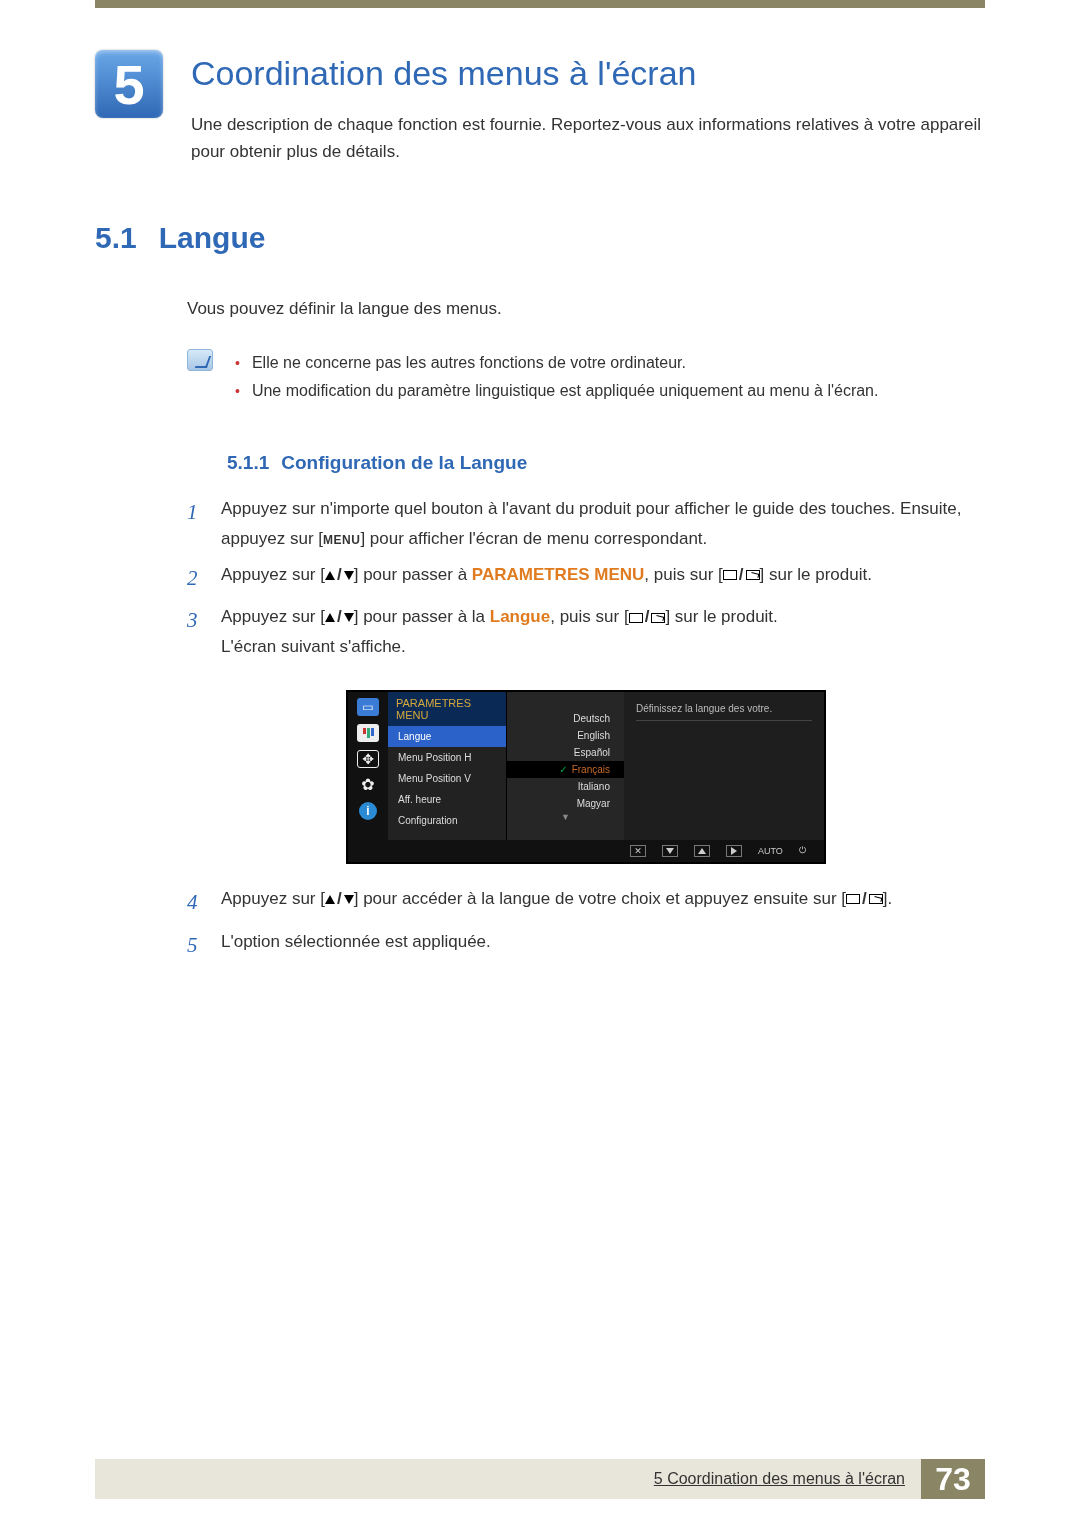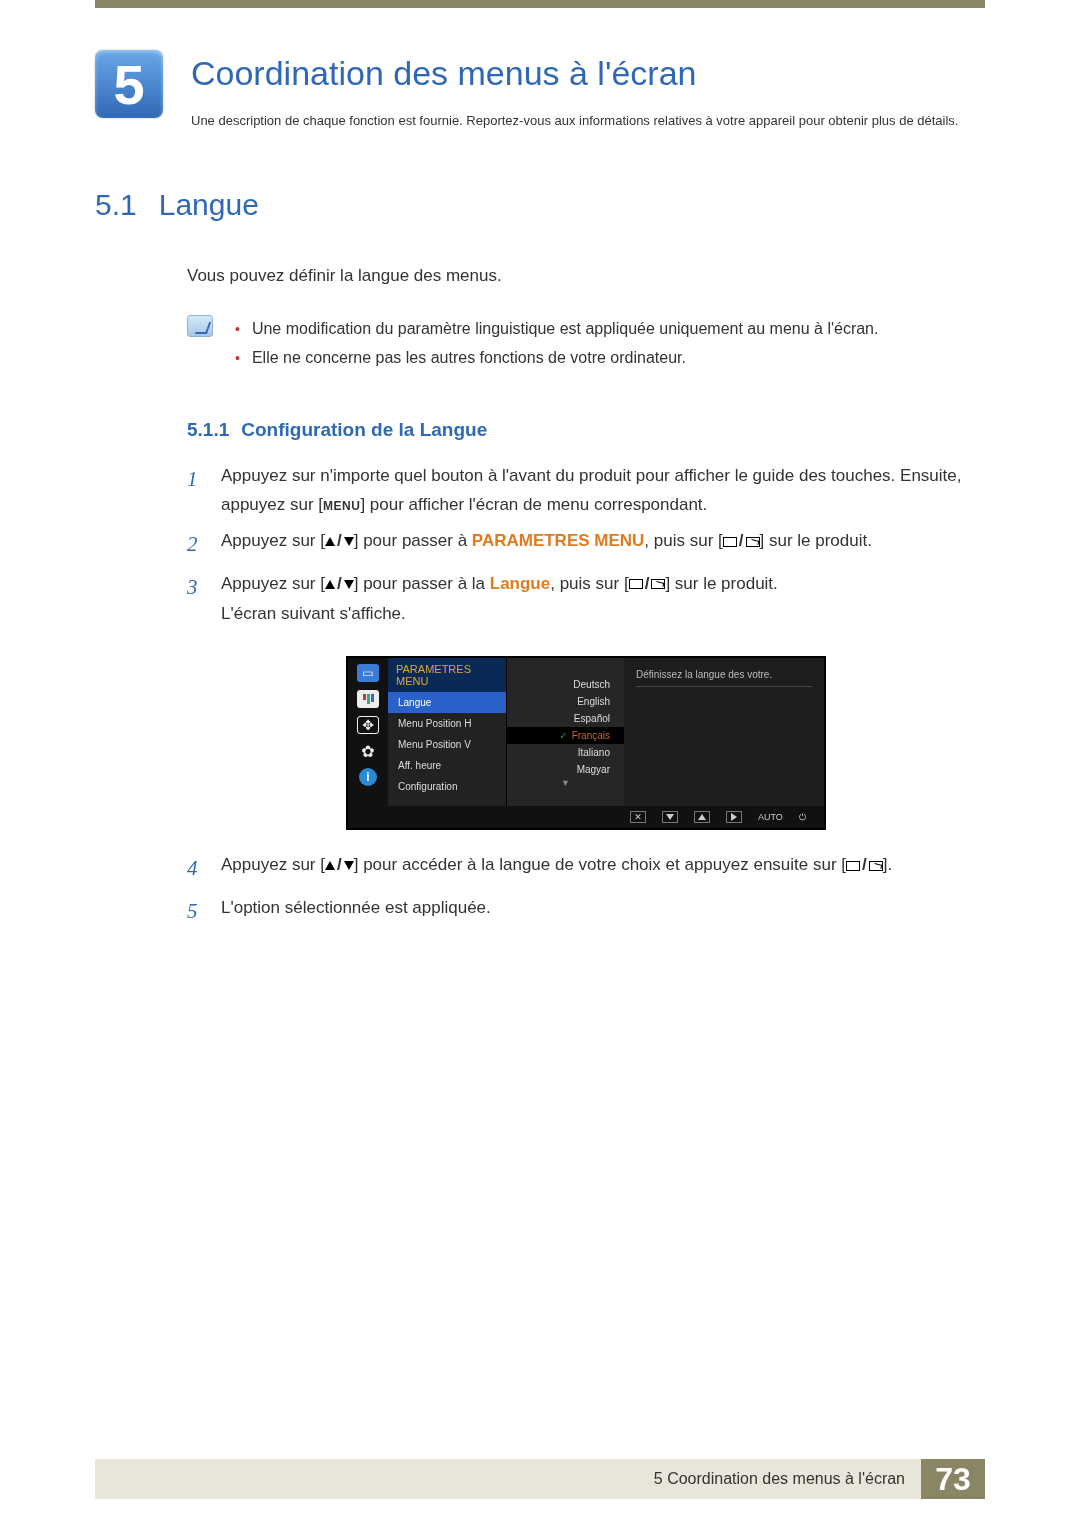--- a/index.html
+++ b/index.html
@@ -44,27 +44,27 @@
     flex-shrink: 0;
     box-shadow: 0 0 2px rgba(0,0,0,.3), inset 0 2px 4px rgba(255,255,255,.4);
   }
   .header-text { flex: 1; padding-top: 4px; }
   .chapter-title {
     font-size: 34px;
     color: #2f68b5;
     font-weight: 400;
     margin-bottom: 18px;
   }
-  .chapter-desc { font-size: 13px; line-height: 1.6; color: #333; }
+  .chapter-desc { font-size: 17px; line-height: 1.6; color: #333; }
   
   .section { margin-top: 56px; }
   .section-heading {
     font-size: 30px;
     color: #2f68b5;
-    font-weight: 400;
+    font-weight: 700;
     margin-top: 8px;
   }
   .section-heading .num { margin-right: 22px; }
   .section-body { margin-left: 92px; margin-top: 40px; }
   .plain-text { font-size: 17px; color: #333; line-height: 1.6; }
   
   .note-row { display: flex; margin-top: 26px; gap: 22px; }
   .note-icon {
     width: 26px; height: 22px;
     background: linear-gradient(#d6eaf8,#a8c6e6);
@@ -78,21 +78,21 @@
     width: 10px; height: 10px;
     border-bottom: 2px solid #2f68b5;
     border-right: 2px solid #2f68b5;
     transform: skewX(-20deg);
   }
   .bullet-list { list-style: none; }
   .bullet-list li { display: flex; align-items: flex-start; font-size: 16px; line-height: 1.8; }
   .bullet-list li::before { content: "•"; color: #c33; margin-right: 12px; font-size: 14px; margin-top: 2px; }
   
   .subsection-heading { font-size: 19px; color: #2f68b5; font-weight: bold; margin-top: 46px; margin-bottom: 20px; }
-  .subsection-heading .num { margin-right: 12px; }
+  .subsection-heading .num { margin-right: 12px; margin-left: 40px; }
   
   .steps { list-style: none; counter-reset: step; }
   .steps li { display: flex; gap: 18px; font-size: 17px; line-height: 1.75; margin-bottom: 6px; }
   .step-num { color: #2f68b5; font-style: italic; font-size: 21px; font-family: Georgia, serif; flex-shrink: 0; width: 16px; }
   .step-text { flex: 1; }
   
   .btn-label { font-weight: bold; font-size: 12px; letter-spacing: .5px; margin-top: 38px; }
   .tri-up, .tri-down { display:inline-block; width:0; height:0; vertical-align: middle; }
   .tri-up { border-left:5px solid transparent; border-right:5px solid transparent; border-bottom:9px solid #000; }
   .tri-down { border-left:5px solid transparent; border-right:5px solid transparent; border-top:9px solid #000; }
@@ -135,21 +135,21 @@
   .osd-bottom .bi { color:#ccc; font-size:9px; display:flex; align-items:center; justify-content:center; width:16px; height:12px; border:1px solid #777; }
   .osd-bottom .bi.noborder{ border:none; width:auto; }
   .osd-bottom .tri-u-w{ width:0;height:0;border-left:4px solid transparent;border-right:4px solid transparent;border-bottom:6px solid #ccc;}
   .osd-bottom .tri-d-w{ width:0;height:0;border-left:4px solid transparent;border-right:4px solid transparent;border-top:6px solid #ccc;}
   .osd-bottom .tri-r-w{ width:0;height:0;border-top:4px solid transparent;border-bottom:4px solid transparent;border-left:6px solid #ccc;}
   
   .footer {
     position: absolute; left:95px; right:95px; bottom:28px;
     height: 40px; display:flex; align-items:stretch;
   }
-  .footer-left { flex:1; background:#e8e6da; display:flex; align-items:center; justify-content:flex-end; padding-right:16px; font-size:16px; color:#333;}
+  .footer-left { flex:1; background:#e8e6da; display:flex; align-items:center; justify-content:flex-end; padding-right:16px; font-size:16px; color:#333;text-decoration:underline;}
   .footer-right { width:64px; background:#8a8564; color:#fff; font-size:32px; font-weight:bold; display:flex; align-items:center; justify-content:center; }
 </style>
 </head>
 <body>
 
 <div class="page">
   <div class="top-accent"></div>
 
   <div class="header-row">
     <div class="chapter-badge">5</div>
@@ -163,24 +163,24 @@
     <h2 class="section-heading">
       <span class="num">5.1</span><span>Langue</span>
     </h2>
     <div class="section-body">
       <p class="plain-text">Vous pouvez définir la langue des menus.</p>
 
       <div class="note-row">
         <div class="note-icon"></div>
         <ul class="bullet-list">
           <li>
-              <span>Une modification du paramètre linguistique est appliquée uniquement au menu à l'écran.</span>
+              <span>Elle ne concerne pas les autres fonctions de votre ordinateur.</span>
             </li>
           <li>
-              <span>Elle ne concerne pas les autres fonctions de votre ordinateur.</span>
+              <span>Une modification du paramètre linguistique est appliquée uniquement au menu à l'écran.</span>
             </li>
         </ul>
       </div>
 
       <h3 class="subsection-heading">
         <span class="num">5.1.1</span><span>Configuration de la Langue</span>
       </h3>
 
       <ol class="steps">
         <li>

